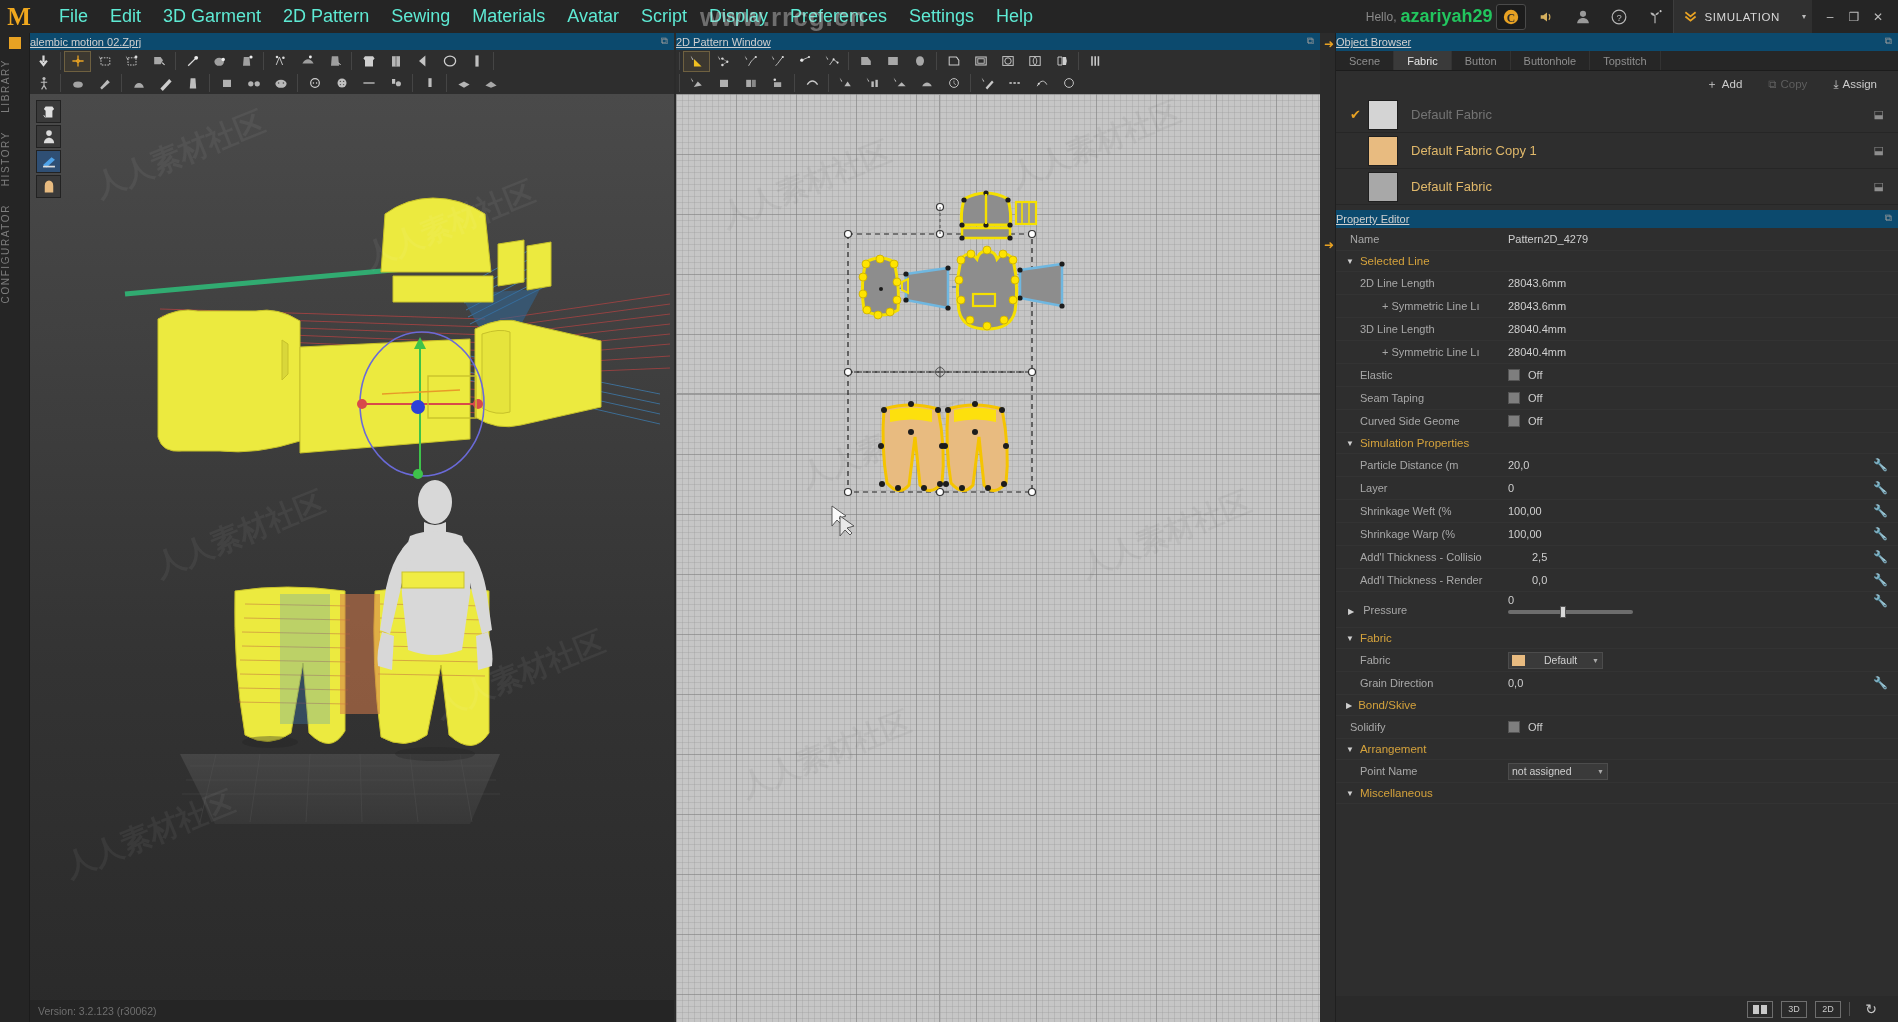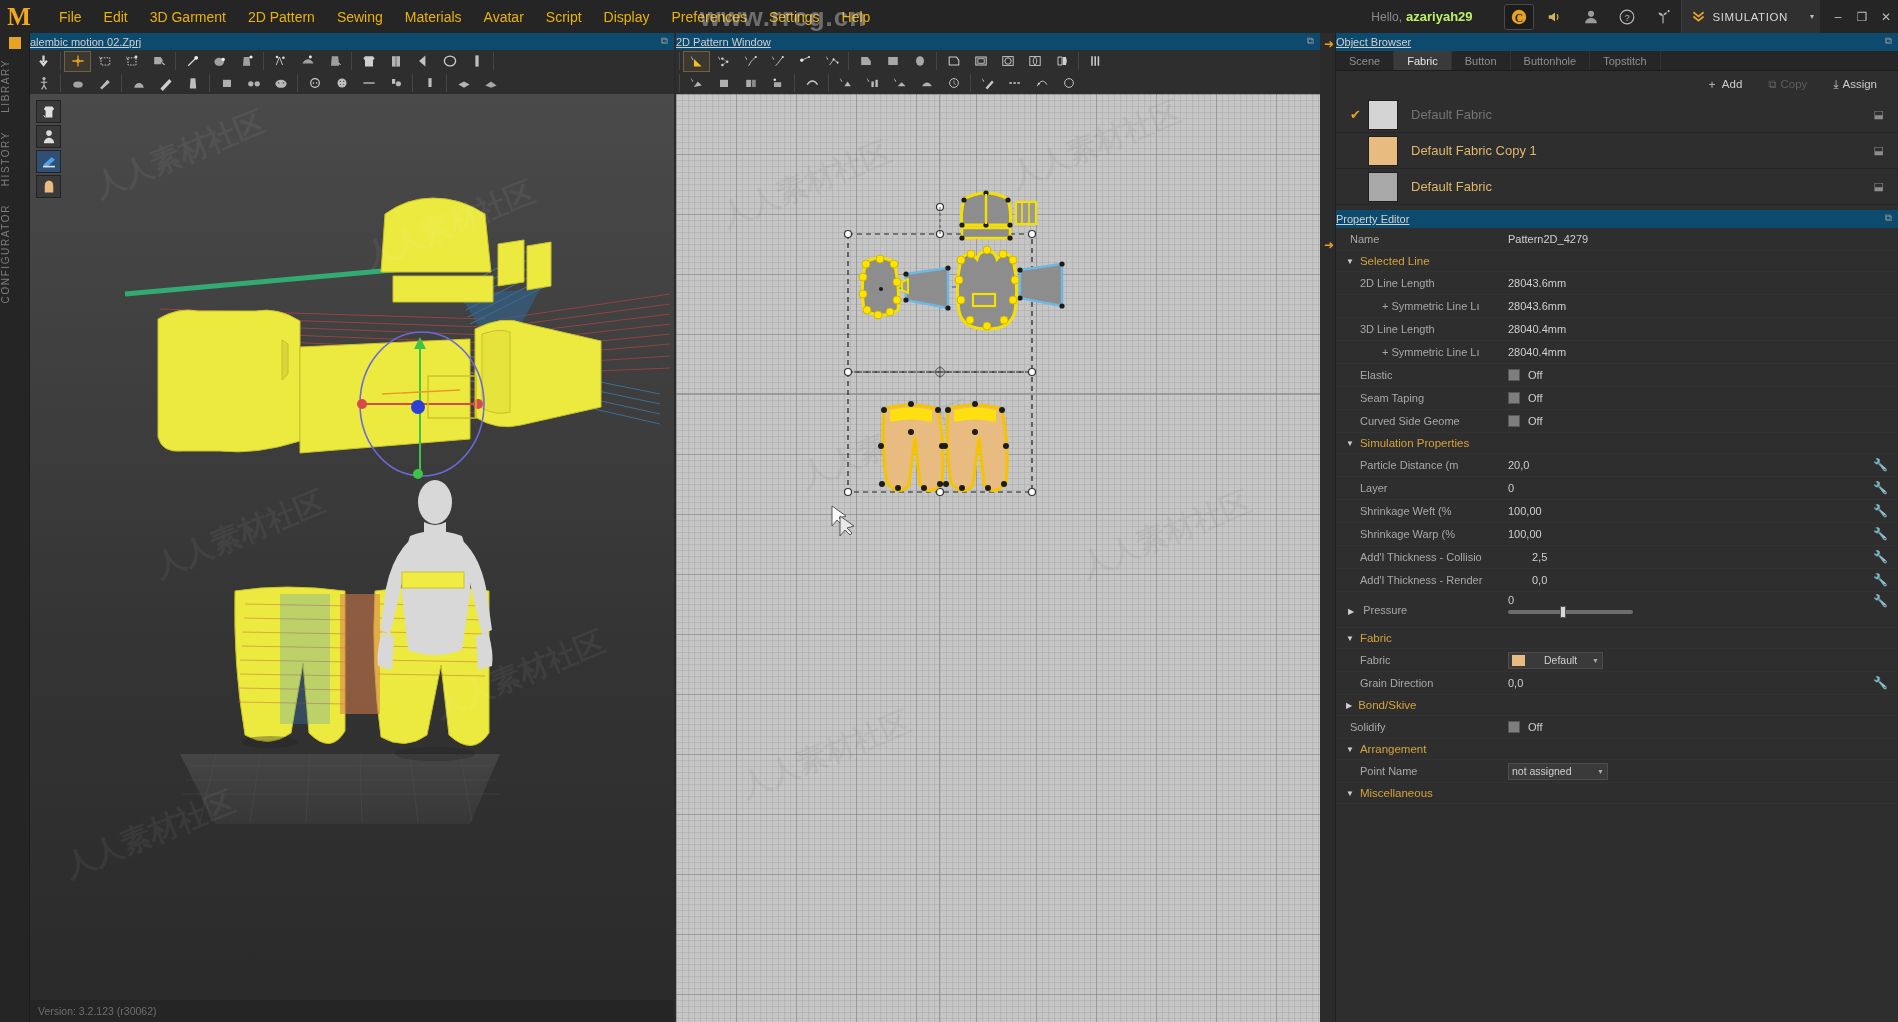--- a/index.html
+++ b/index.html
@@ -6,24 +6,24 @@
   html,body{ width:1898px; height:1022px; overflow:hidden; background:#2b2b2b;
     font-family:"Liberation Sans", sans-serif; color:#c8c8c8; }
   #app{ position:relative; width:1898px; height:1022px; }
 
   
   .menubar{ position:absolute; left:0; top:0; width:1898px; height:33px;
     background:#252525; display:flex; align-items:center; }
   .logo-m{ width:38px; height:33px; display:flex; align-items:center; justify-content:center;
     color:#f0a81e; font-size:25px; font-weight:bold; font-family:"Liberation Serif",serif;}
   .menu-items{ display:flex; align-items:center; margin-left:10px;}
-  .menu-item{ padding:5px 11px; font-size:14px; color:#eab308; cursor:default;}
-  .topright{ position:absolute; right:0; top:0; height:33px; display:flex; align-items:center; }
+  .menu-item{ padding:5px 11px; font-size:18px; color:#5eead4; cursor:default;}
+  .topright{ position:absolute; right:8px; top:0; height:33px; display:flex; align-items:center; }
   .hello{ font-size:12px; color:#8a8a8a; margin-right:4px;}
-  .uname{ font-size:13px; color:#bef264; font-weight:bold; margin-right:28px;}
+  .uname{ font-size:18px; color:#22c55e; font-weight:bold; margin-right:0;}
   .ticon{ width:30px; height:26px; display:flex; align-items:center; justify-content:center;
     margin:0 3px; color:#bdbdbd;}
   .ticon.circbtn{ background:#1c1c1c; border:1px solid #4a4a4a; border-radius:3px;}
   .simbox{ display:flex; align-items:center; background:#303030; height:33px; padding:0 6px 0 8px;
     border-left:1px solid #3d3d3d; }
   .simtxt{ font-size:11.5px; letter-spacing:0.6px; color:#d8d8d8; margin:0 22px 0 6px;}
   .wincontrols{ display:flex; align-items:center; margin-left:6px;}
   .wbtn{ width:24px;height:24px; display:flex;align-items:center;justify-content:center;
     color:#bcbcbc; font-size:12px;}
 
@@ -1132,16 +1132,28 @@
             </span>
           </span>
         </div>
 
         <div class="sechead">
           <span class="tri">▼</span>
           <span>Miscellaneous</span>
         </div>
       </div>
 
+      <div class="rbottom">
+        <div class="vbtn">
+          <svg width="16" height="11" viewBox="0 0 16 11">
+              <rect x="1" y="1" width="6" height="9" fill="#c8c8c8"></rect>
+              <rect x="9" y="1" width="6" height="9" fill="#c8c8c8"></rect>
+            </svg>
+        </div>
+        <div class="vbtn">3D</div>
+        <div class="vbtn">2D</div>
+        <div style="width:1px;height:14px;background:#555"></div>
+        <div class="vbtn" style="border:none;font-size:14px">↻</div>
+      </div>
     </div>
   </div>
 
 </div>
 
 </body></html>

